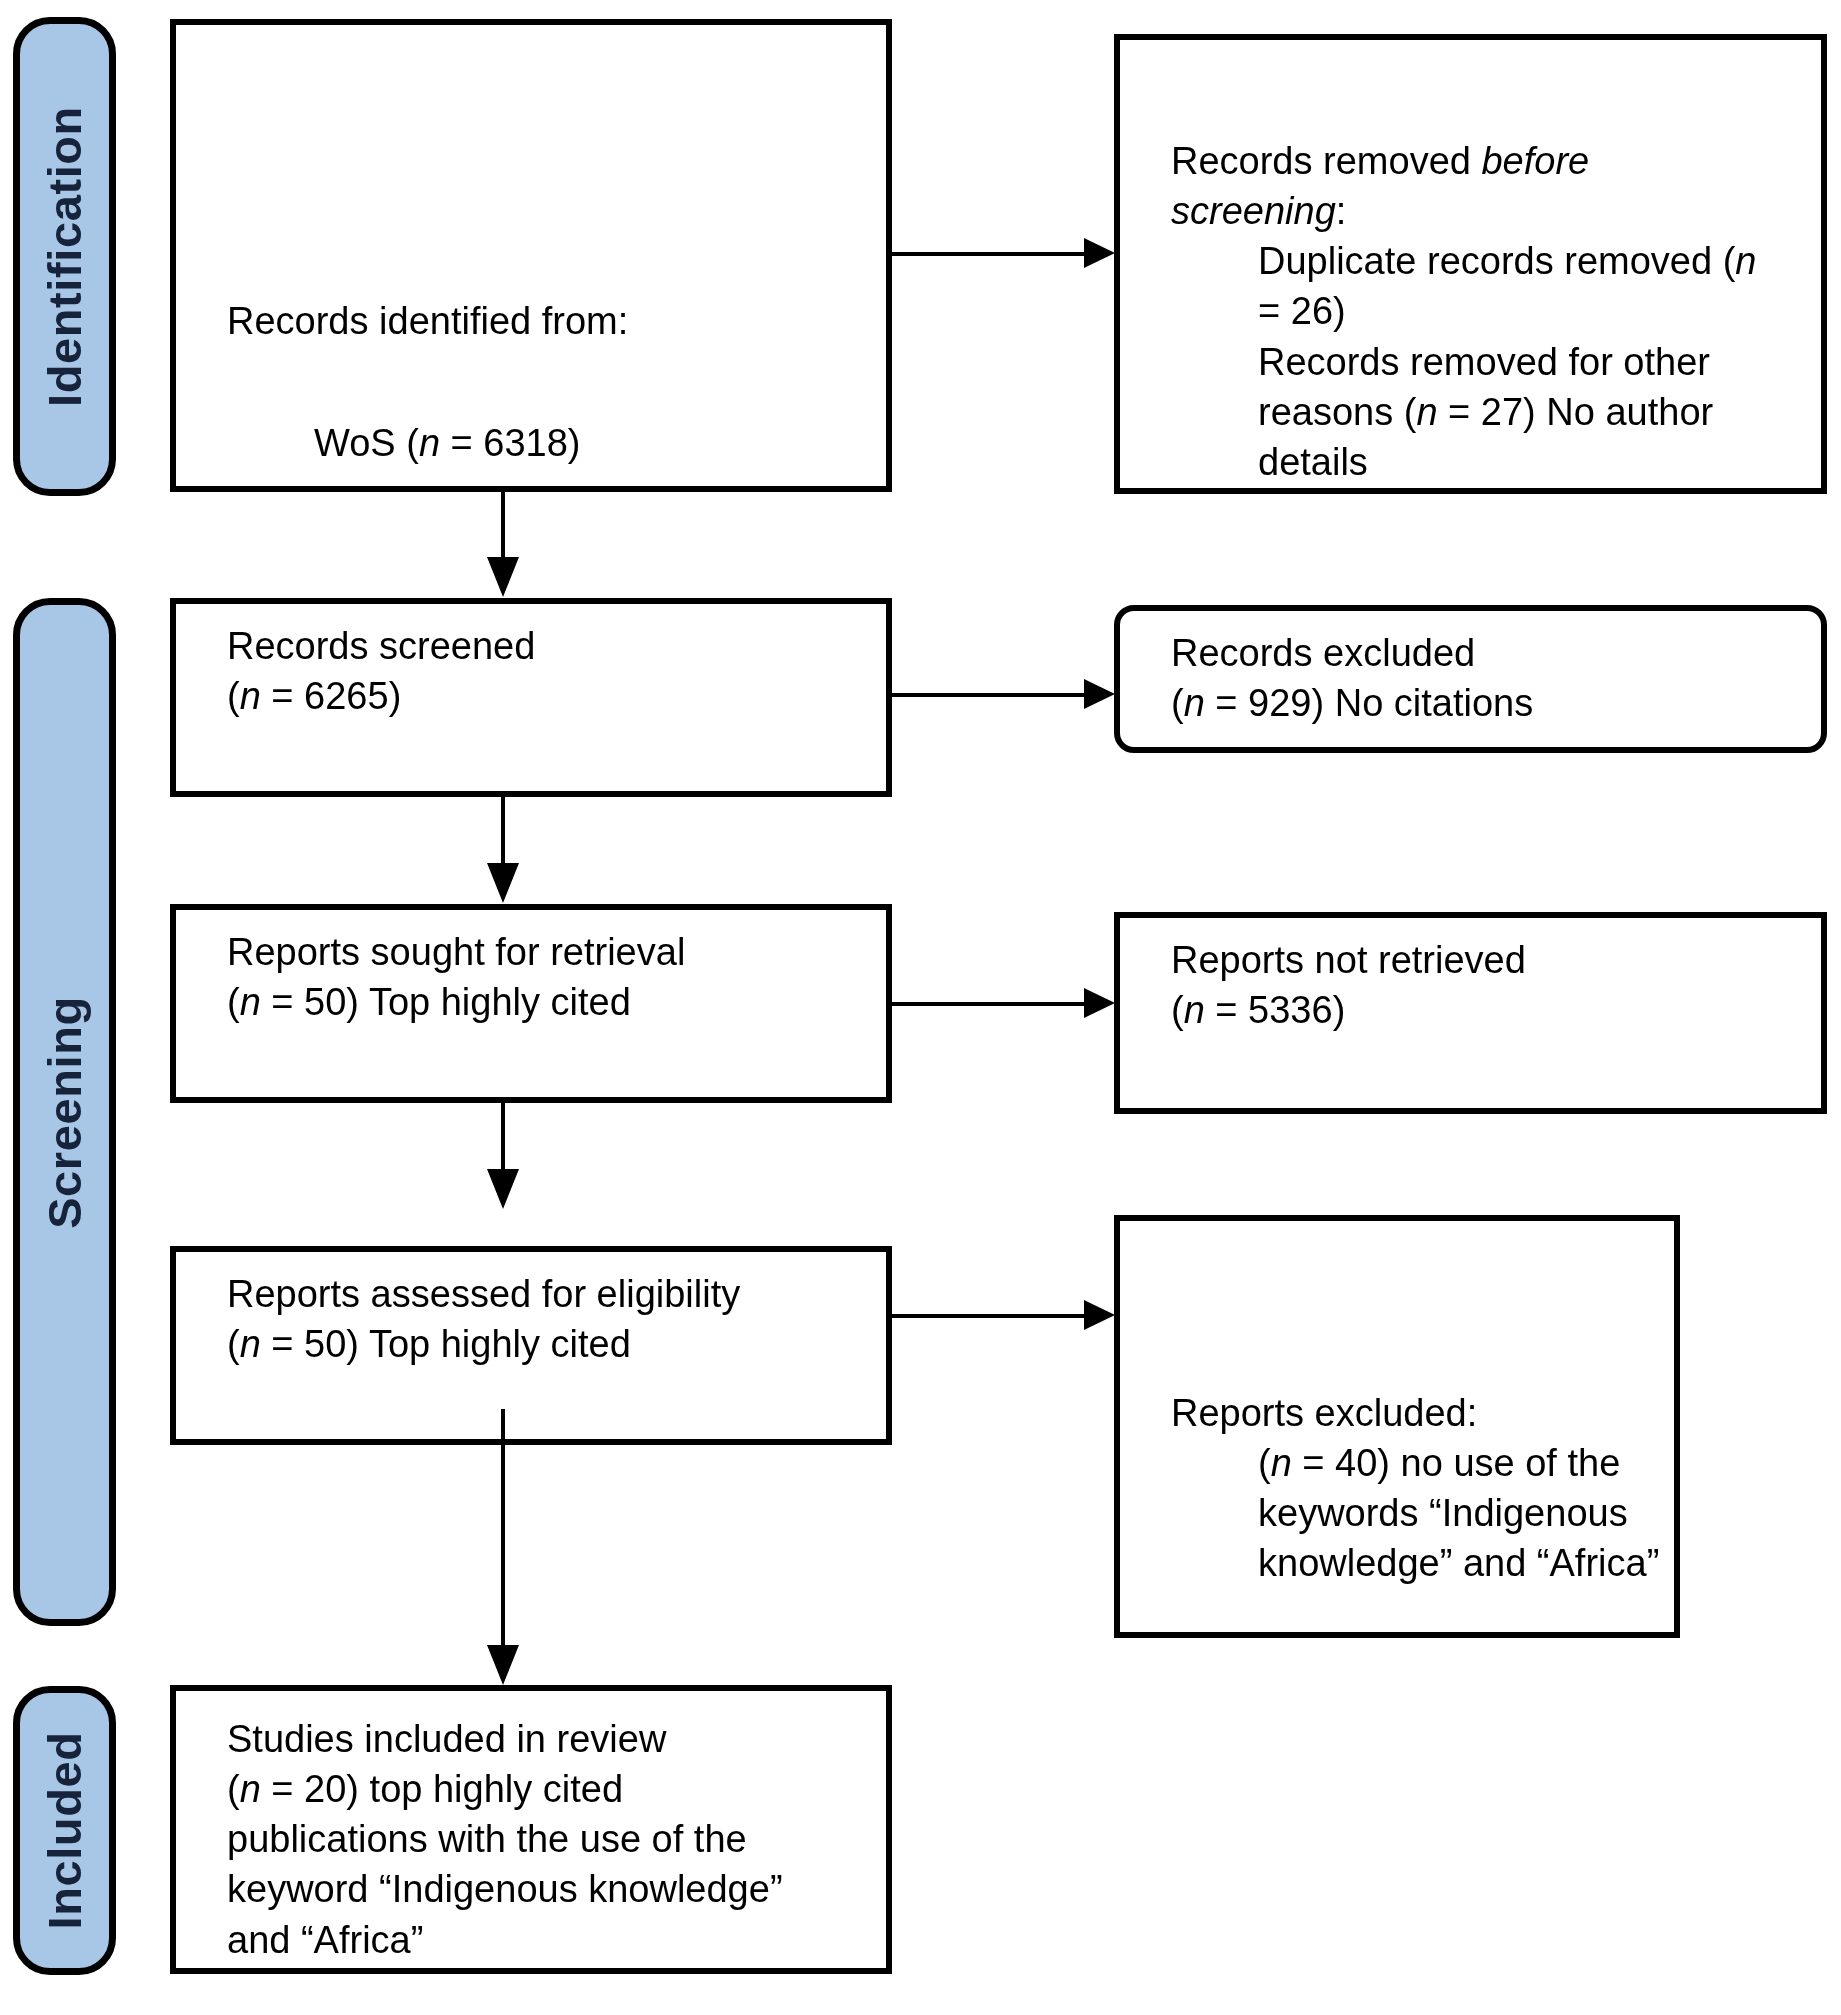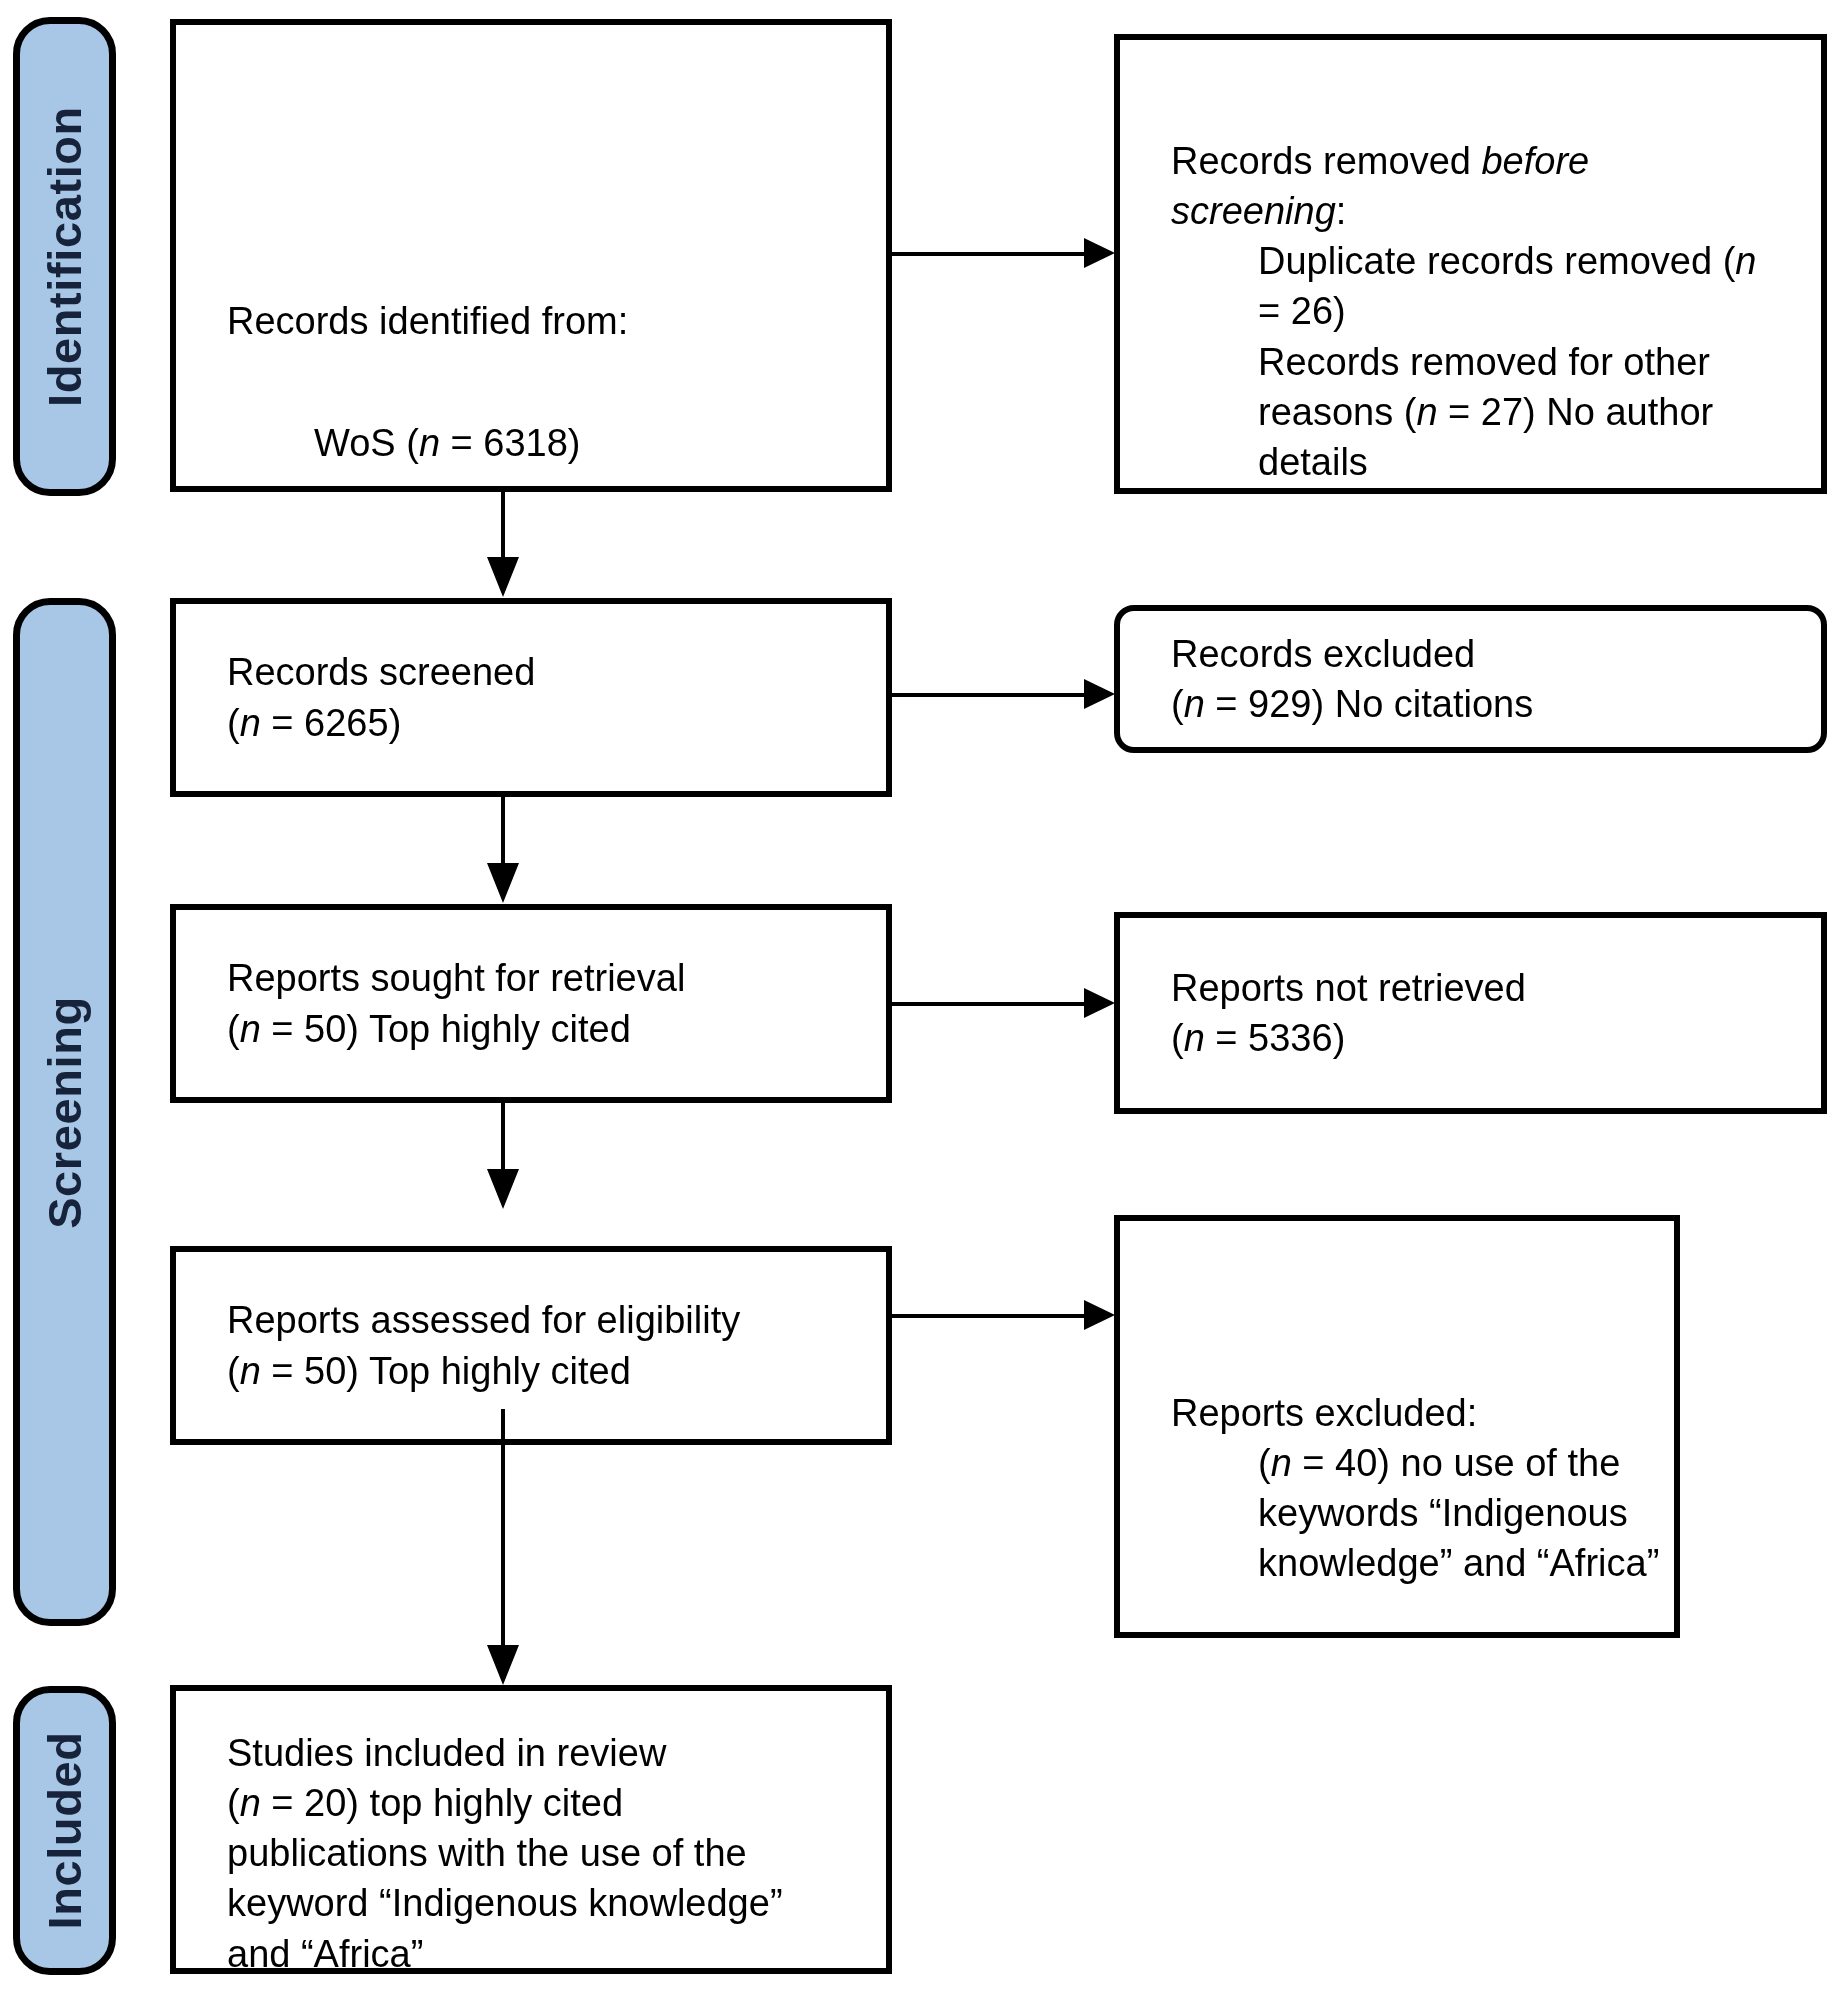--- a/index.html
+++ b/index.html
@@ -37,35 +37,34 @@
   #stage-included       { left: 12.7px;  top: 1686px; width: 103px; height: 289px; }
 
   
   .box {
     position: absolute;
     background: #ffffff;
     border: 6.4px solid var(--box-border, #000000);
     box-sizing: border-box;
     display: flex;
     flex-direction: column;
-    justify-content: center;
     font-size: 38px;
     line-height: 1.32;
     padding: 17.3px 29px 17.3px 51px;
   }
   .box .line { white-space: nowrap; }
   .box .line.indent { padding-left: 87px; }
   .box .it { font-style: italic; }
 
   
   #box-records-identified { left: 170px; top: 18.5px;   width: 722px; height: 473px; padding-top: 271px; justify-content: space-between; }
   #box-records-screened   { left: 170px; top: 598px; width: 722px; height: 199px; }
   #box-reports-sought     { left: 170px; top: 904px; width: 722px; height: 199px; }
   #box-reports-assessed   { left: 170px; top: 1210px; width: 722px; height: 199px; margin-top: 36px; }
-  #box-studies-included   { left: 170px; top: 1685px; width: 722px; height: 289px; padding-top: 37px; justify-content: flex-start; }
+  #box-studies-included   { left: 170px; top: 1685px; width: 722px; height: 289px; padding-top: 37px; justify-content: center; }
 
   
   #box-records-removed      { left: 1114px; top: 34px;   width: 713px; height: 460px; padding-top: 96px; justify-content: flex-start; }
   #box-records-excluded     { left: 1114px; top: 605px; width: 713px; height: 148px; border-radius: 20px; }
   #box-reports-not-retrieved{ left: 1114px; top: 912px; width: 713px; height: 202px; }
   #box-reports-excluded     { left: 1114px; top: 1215px; width: 566px; height: 423px; padding-top: 167px; justify-content: flex-start; }
 
   
   .vline {
     position: absolute;

